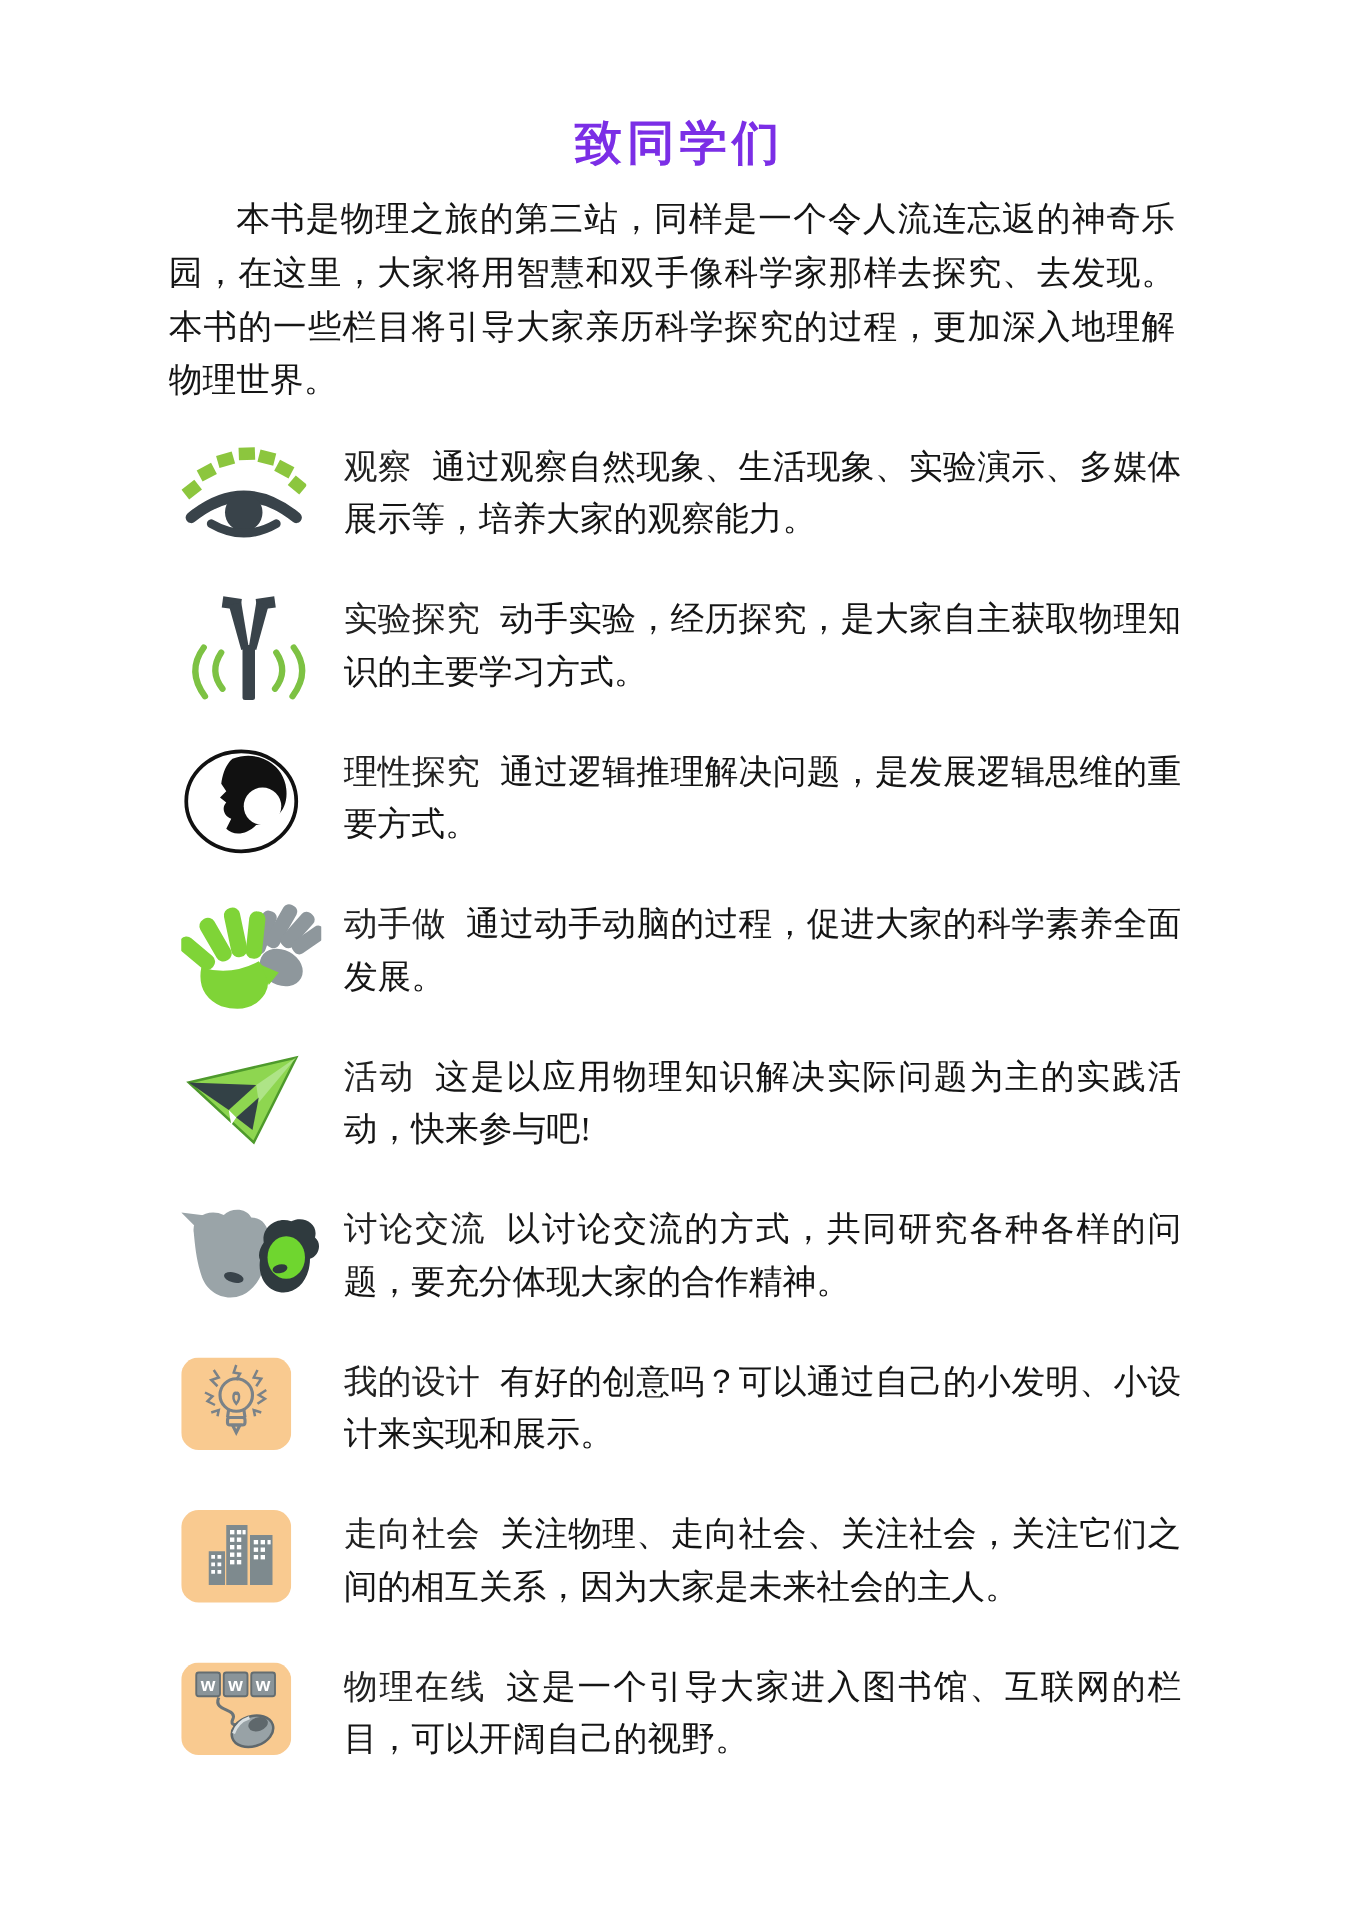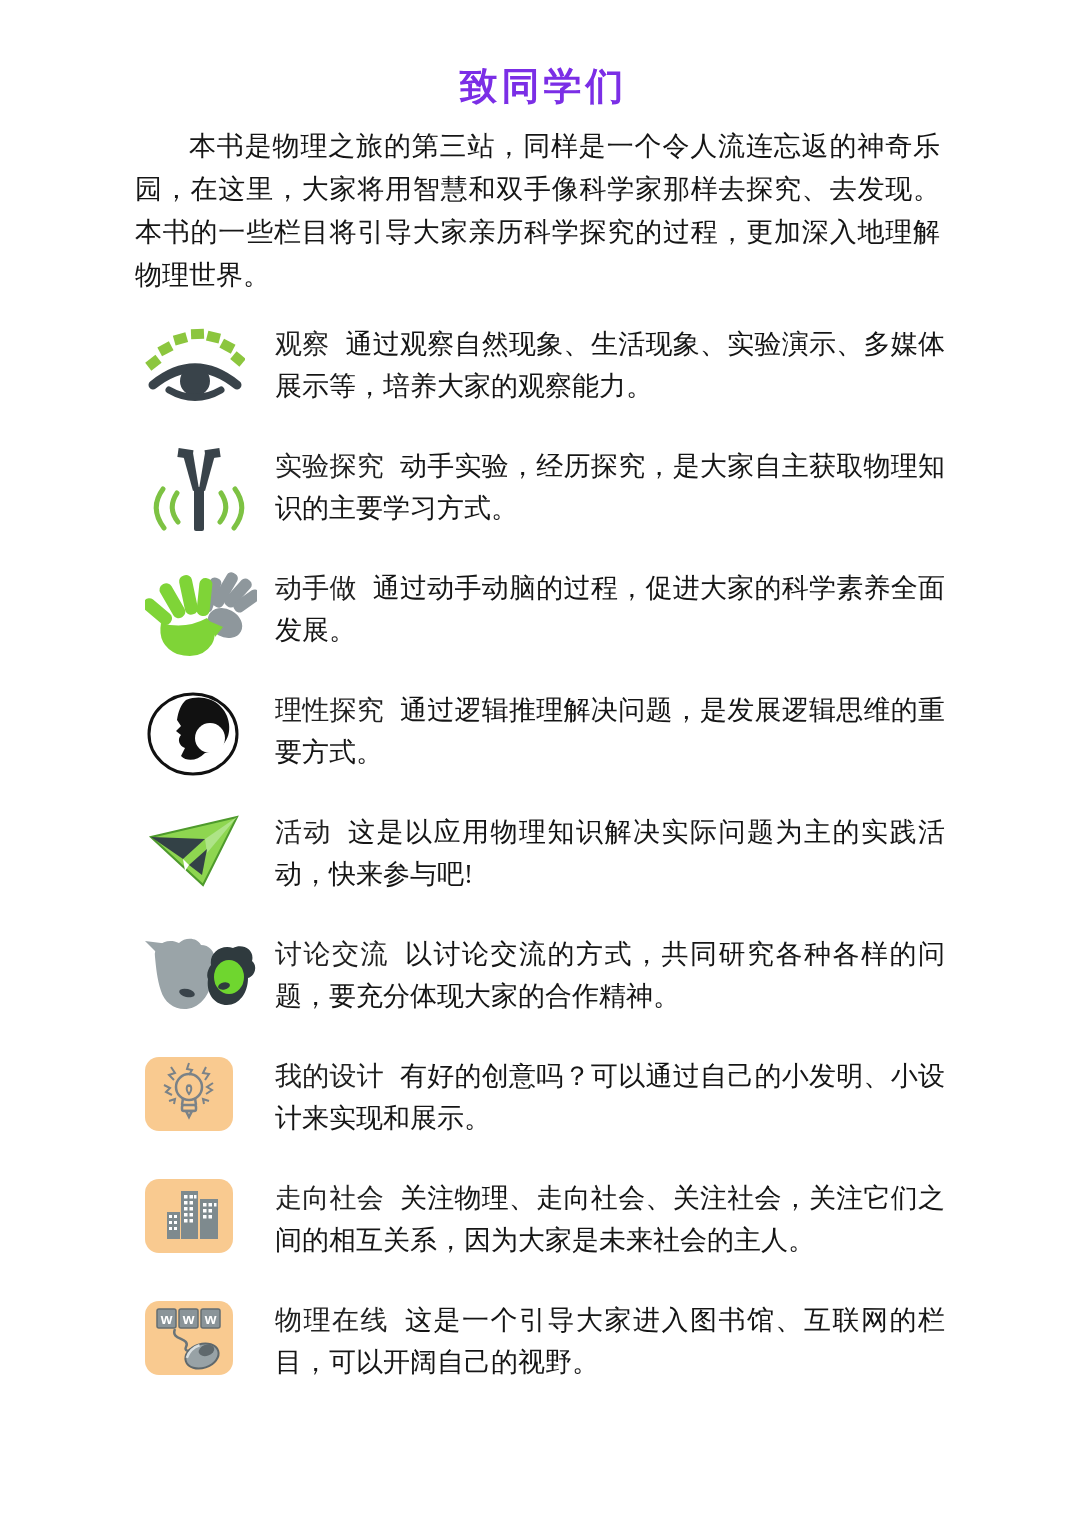--- a/index.html
+++ b/index.html
@@ -3,21 +3,21 @@
 <meta charset="utf-8">
 <style>
   html,body{margin:0;padding:0;background:#ffffff;}
   body{
     width:1087px;height:1535px;position:relative;overflow:hidden;
     font-family:"Liberation Serif","DejaVu Serif",serif;
     color:#151515;
   }
   .page{position:absolute;left:0;top:0;width:1087px;height:1535px;}
   .title{
-    margin:63px 0 0 0;text-align:center;
+    margin:92px 0 0 0;text-align:center;
     font-family:"Liberation Sans","DejaVu Sans",sans-serif;
     font-weight:700;font-size:38px;line-height:46px;color:#7b2ee6;
     letter-spacing:4px;
   }
   .intro{
     width:805px;margin:16px auto 0 135px;
     font-size:27px;line-height:43px;text-indent:2em;text-align:justify;
   }
   .items{width:812px;margin:26px 0 0 133px;}
   .item{display:flex;align-items:flex-start;margin-bottom:11px;}
@@ -86,54 +86,54 @@
           </g>
         </svg>
       </div>
       <p class="item-text">
         <span class="item-label">实验探究</span><span>动手实验，经历探究，是大家自主获取物理知识的主要学习方式。</span>
       </p>
     </div>
 
     <div class="item">
       <div class="icon-cell">
+        <svg width="96" height="86" viewBox="0 0 96 86">
+          <ellipse cx="48" cy="43" rx="44" ry="40" fill="#ffffff" stroke="#111111" stroke-width="3"></ellipse>
+          <path d="M41,9 C62,1 82,14 84,33 C86,50 75,60 60,62 C52,70 42,71 36,65
+                   L40,57 C34,55 32,48 36,44 L31,40 L36,35 L32,29 C33,21 36,13 41,9 Z" fill="#111111"></path>
+          <circle cx="65" cy="47" r="15" fill="#ffffff"></circle>
+        </svg>
+      </div>
+      <p class="item-text">
+        <span class="item-label">理性探究</span><span>通过逻辑推理解决问题，是发展逻辑思维的重要方式。</span>
+      </p>
+    </div>
+
+    <div class="item">
+      <div class="icon-cell">
         <svg width="112" height="92" viewBox="0 0 112 92">
           <g fill="#8e979c">
             <rect x="60" y="8" width="12" height="36" rx="5" transform="rotate(20 66 26)"></rect>
             <rect x="74" y="2" width="12" height="38" rx="5" transform="rotate(30 80 21)"></rect>
             <rect x="87" y="7" width="12" height="34" rx="5" transform="rotate(42 93 24)"></rect>
             <rect x="96" y="17" width="12" height="30" rx="5" transform="rotate(55 102 32)"></rect>
             <ellipse cx="80" cy="54" rx="18" ry="14" transform="rotate(28 80 54)"></ellipse>
           </g>
           <g fill="#7fd437">
             <rect x="6" y="26" width="13" height="34" rx="6" transform="rotate(-50 12 43)"></rect>
             <rect x="21" y="13" width="13" height="38" rx="6" transform="rotate(-30 27 32)"></rect>
             <rect x="37" y="6" width="13" height="40" rx="6" transform="rotate(-12 43 26)"></rect>
             <rect x="53" y="9" width="13" height="38" rx="6" transform="rotate(6 59 28)"></rect>
             <path d="M16,54 Q12,76 32,85 Q56,92 67,75 Q74,62 62,49 Q40,61 16,54 Z"></path>
             <polygon points="64,52 78,58 70,68"></polygon>
           </g>
         </svg>
       </div>
       <p class="item-text">
         <span class="item-label">动手做</span><span>通过动手动脑的过程，促进大家的科学素养全面发展。</span>
-      </p>
-    </div>
-
-    <div class="item">
-      <div class="icon-cell">
-        <svg width="96" height="86" viewBox="0 0 96 86">
-          <ellipse cx="48" cy="43" rx="44" ry="40" fill="#ffffff" stroke="#111111" stroke-width="3"></ellipse>
-          <path d="M41,9 C62,1 82,14 84,33 C86,50 75,60 60,62 C52,70 42,71 36,65
-                   L40,57 C34,55 32,48 36,44 L31,40 L36,35 L32,29 C33,21 36,13 41,9 Z" fill="#111111"></path>
-          <circle cx="65" cy="47" r="15" fill="#ffffff"></circle>
-        </svg>
-      </div>
-      <p class="item-text">
-        <span class="item-label">理性探究</span><span>通过逻辑推理解决问题，是发展逻辑思维的重要方式。</span>
       </p>
     </div>
 
     <div class="item">
       <div class="icon-cell">
         <svg width="98" height="78" viewBox="0 0 98 78">
           <polygon points="6,24 92,4 58,72" fill="#8ed650" stroke="#4e9a2c" stroke-width="2"></polygon>
           <polygon points="60,26 92,4 62,40" fill="#aee487"></polygon>
           <polygon points="6,24 60,26 38,46" fill="#334146"></polygon>
           <polygon points="44,52 62,36 57,62" fill="#334146"></polygon>

